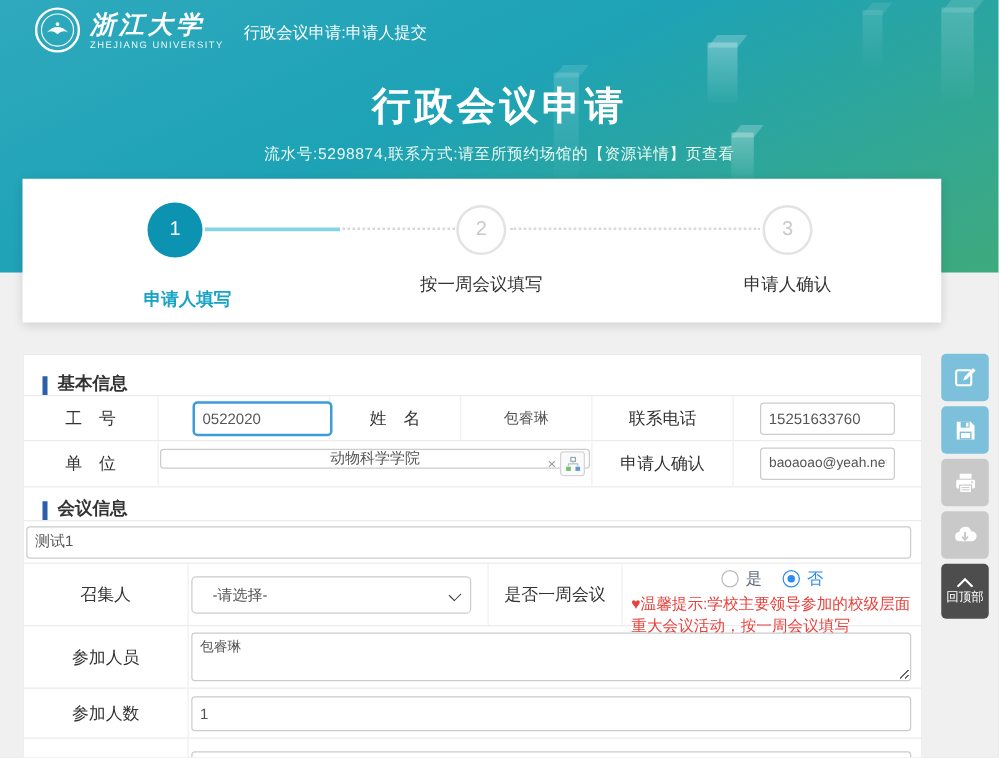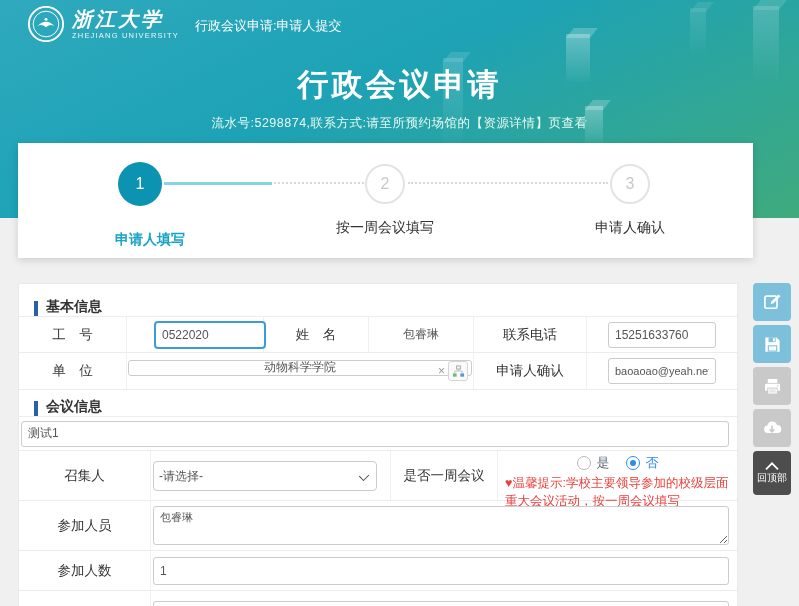--- a/index.html
+++ b/index.html
@@ -74,21 +74,21 @@
 
   .m-label { width:132px; } .sel-cell { width:240px; justify-content:flex-start; padding-left:2px; }
   .m-mid { width:107px; } .m-right { flex:1; border-right:none; flex-direction:column;
            align-items:stretch; justify-content:flex-start; }
   .fill-cell { flex:1; border-right:none; justify-content:flex-start; padding:4px 8px 4px 2px; }
   .fill-cell .inp, .fill-cell textarea { flex:1; }
   .r-name { height:34px; } .r-conv { height:50px; } .r-people { height:50px; } .r-count { height:40px; } .r-content { height:62px; }
 
   .sel-wrap { position:relative; width:224px; }
   select.sel { width:100%; height:30px; border:1px solid #ccc; border-radius:4px; background:#fff;
-               font-size:12px; color:#555; padding:0 22px 0 5px; appearance:none; -webkit-appearance:none; outline:none; font-family:inherit; }
+               font-size:12px; color:#555; padding:0 22px 0 16px; appearance:none; -webkit-appearance:none; outline:none; font-family:inherit; }
   .sel-chevron { position:absolute; right:9px; top:11px; width:8px; height:8px; border-left:1.5px solid #444;
                  border-bottom:1.5px solid #444; transform:rotate(-45deg) scaleY(.8); pointer-events:none; }
 
   .radio-line { display:flex; align-items:center; justify-content:center; gap:6px; margin-top:3px; font-size:13px; }
   .radio { width:14px; height:14px; border-radius:50%; border:1px solid #b9b9b9; background:#fff; display:inline-block; }
   .radio.sel-r { border-color:#2d8cf0; position:relative; }
   .radio.sel-r::after { content:""; position:absolute; left:3px; top:3px; width:6px; height:6px;
                         border-radius:50%; background:#2d8cf0; }
   .radio-yes-label { color:#5b6b7c; margin-right:10px; }
   .radio-no-label { color:#2d8cf0; }

